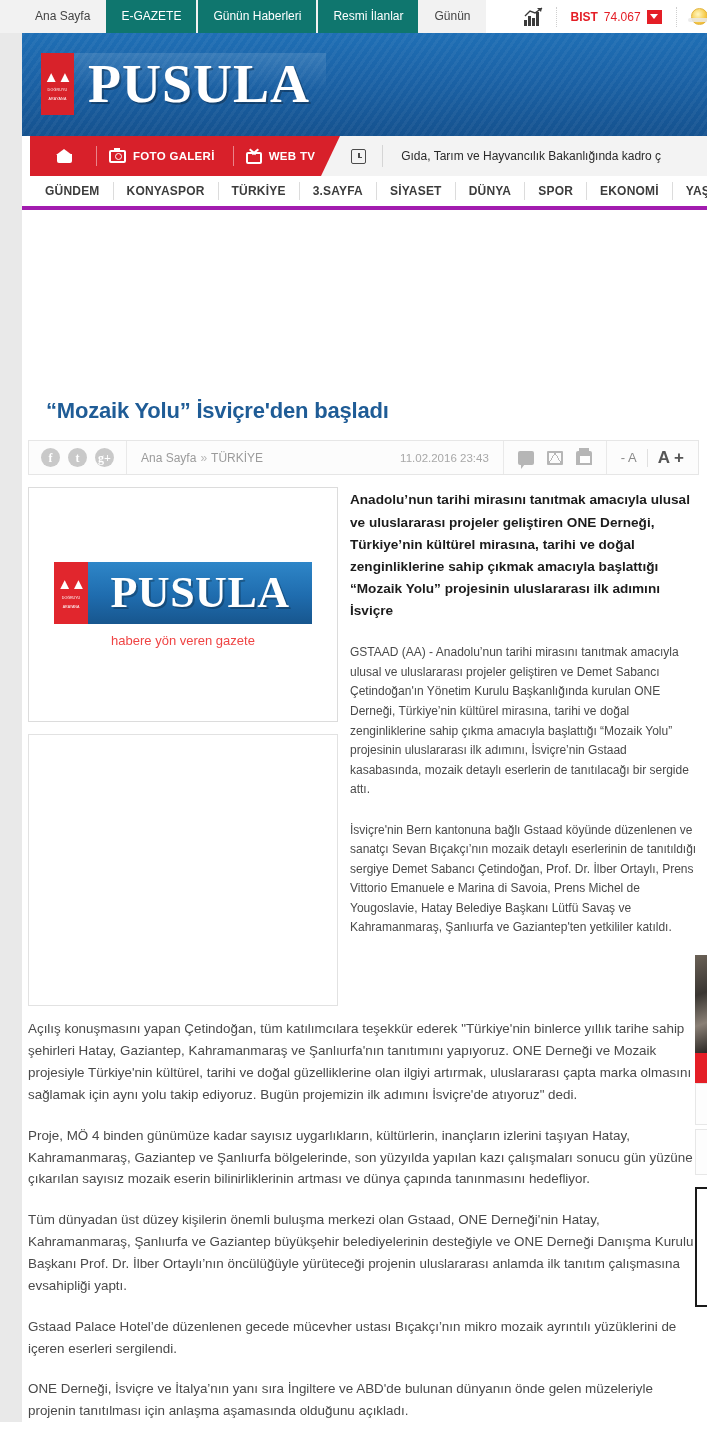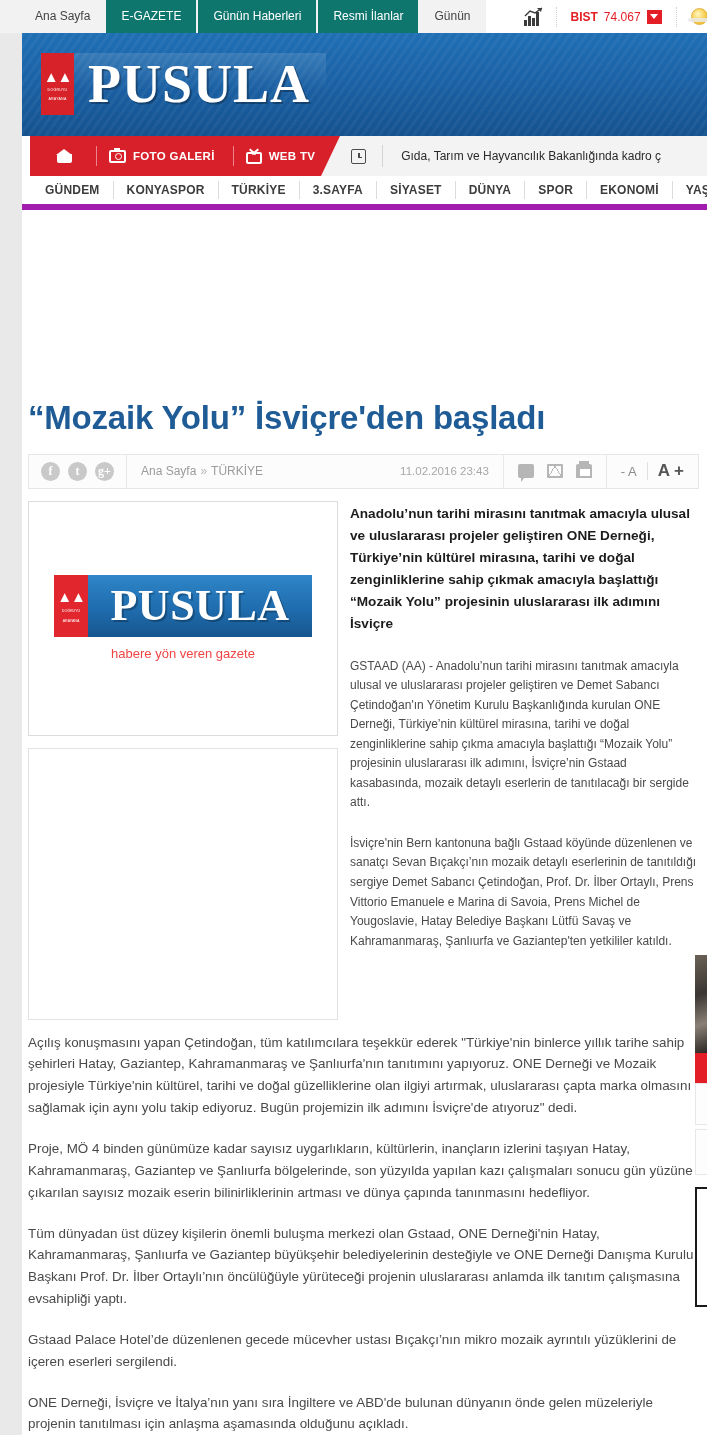--- a/index.html
+++ b/index.html
@@ -209,38 +209,38 @@
   }
   .ticker-sep { width:1px; height:22px; background:#d5d5d5; margin-right:18px; }
   .ticker-text {
     font-size: 12px; color:#2a2a2a; white-space:nowrap; overflow:hidden;
   }
 
   
   .mainnav {
     position:relative; margin-left:22px; width:685px; height:34px;
     background:#ffffff; display:flex; align-items:center;
-    border-bottom: 6px solid #a21caf;
+    border-bottom: 4px solid #a21caf;
     padding-left: 10px; overflow:hidden;
   }
   .mn-item {
     font-size: 12px; font-weight: bold; color:#3c3c3c; letter-spacing:.2px;
     padding: 0 13px; white-space:nowrap; height: 18px; line-height:18px;
     border-right: 1px solid #dcdcdc;
   }
   .mn-item:last-child { border-right: none; }
 
   
   .adzone { margin-left:22px; width:685px; height:170px; background:#ffffff; }
 
   
   .article { margin-left:22px; width:685px; background:#ffffff; padding: 0 0 0 0; }
   .headline {
-    font-size: 33px; font-weight:bold; color:#1f5c96; line-height:1.2;
-    padding: 18px 12px 16px 6px;
+    font-size: 22px; font-weight:bold; color:#1f5c96; line-height:1.2;
+    padding: 18px 12px 16px 24px;
     letter-spacing:-.2px;
   }
   .metabar {
     margin: 0 8px 0 6px;
     height: 35px; border: 1px solid #e6e6e6; background:#fcfcfc;
     display:flex; align-items:stretch;
   }
   .mb-social { display:flex; align-items:center; gap:8px; padding: 0 12px; border-right:1px solid #e9e9e9; }
   .sico {
     width: 19px; height: 19px; border-radius:50%; background:#c9c9c9; color:#fff;

